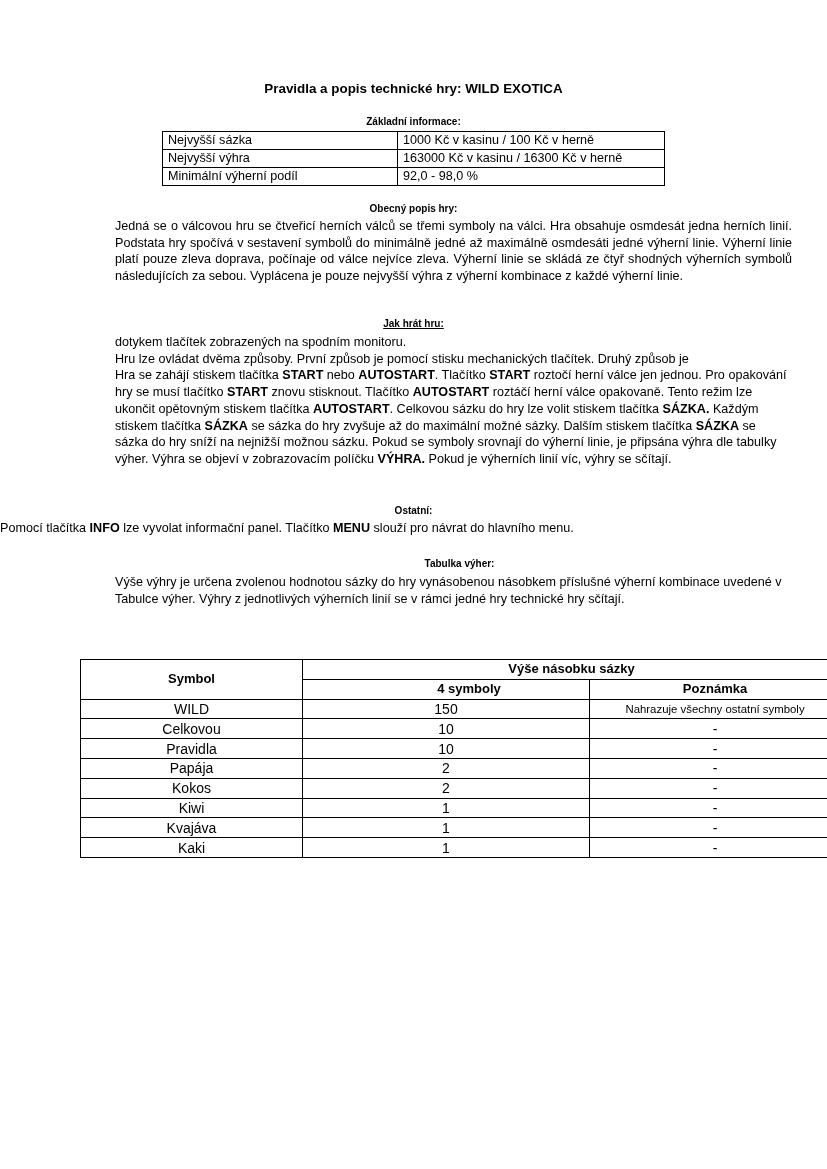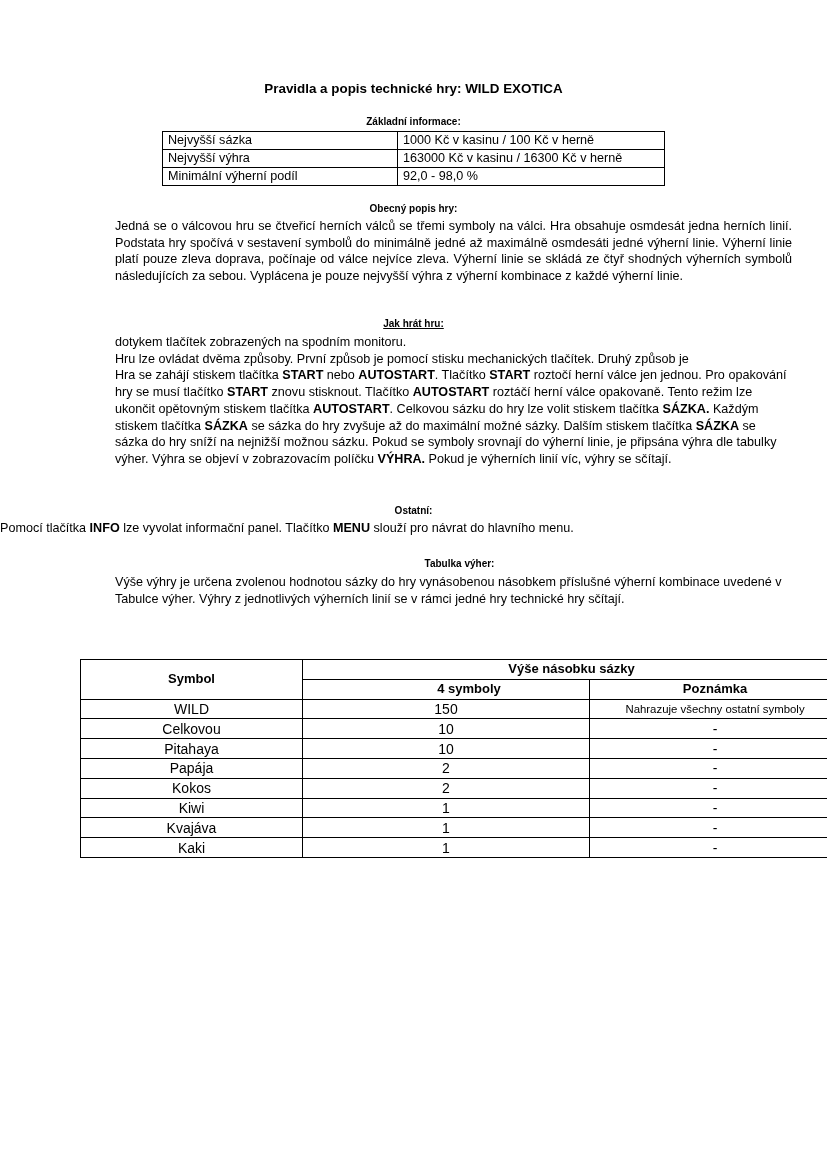--- a/index.html
+++ b/index.html
@@ -95,21 +95,21 @@
     <td>WILD</td>
     <td>150</td>
     <td class="note">Nahrazuje všechny ostatní symboly</td>
   </tr>
   <tr>
     <td>Celkovou</td>
     <td>10</td>
     <td>-</td>
   </tr>
   <tr>
-    <td>Pitahaya</td>
+    <td>Pravidla</td>
     <td>10</td>
     <td>-</td>
   </tr>
   <tr>
     <td>Papája</td>
     <td>2</td>
     <td>-</td>
   </tr>
   <tr>
     <td>Kokos</td>

